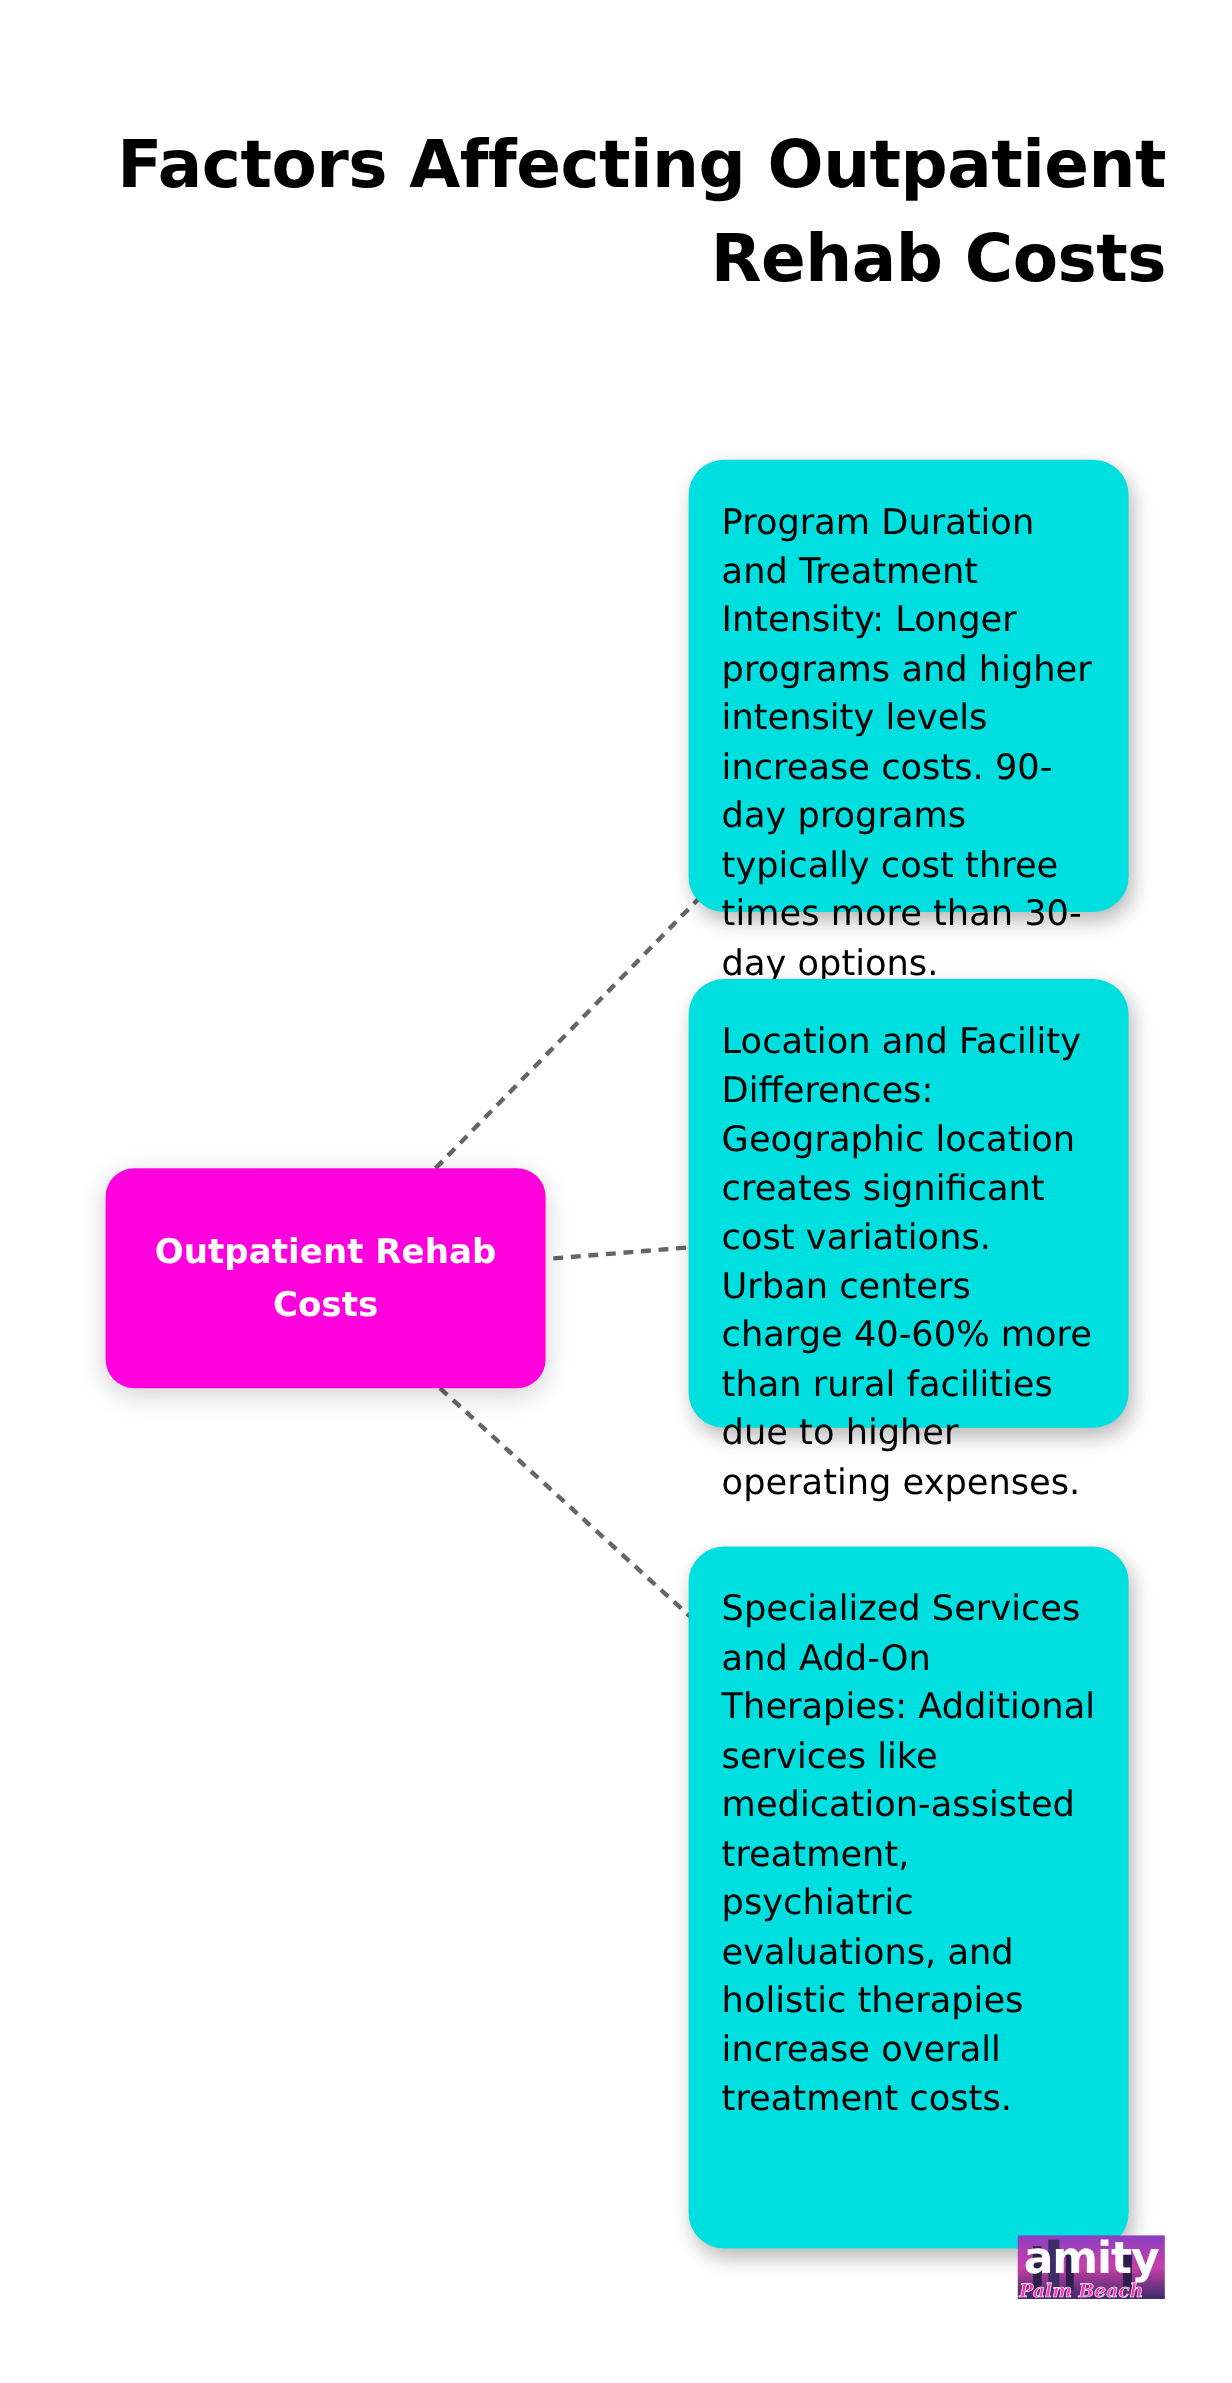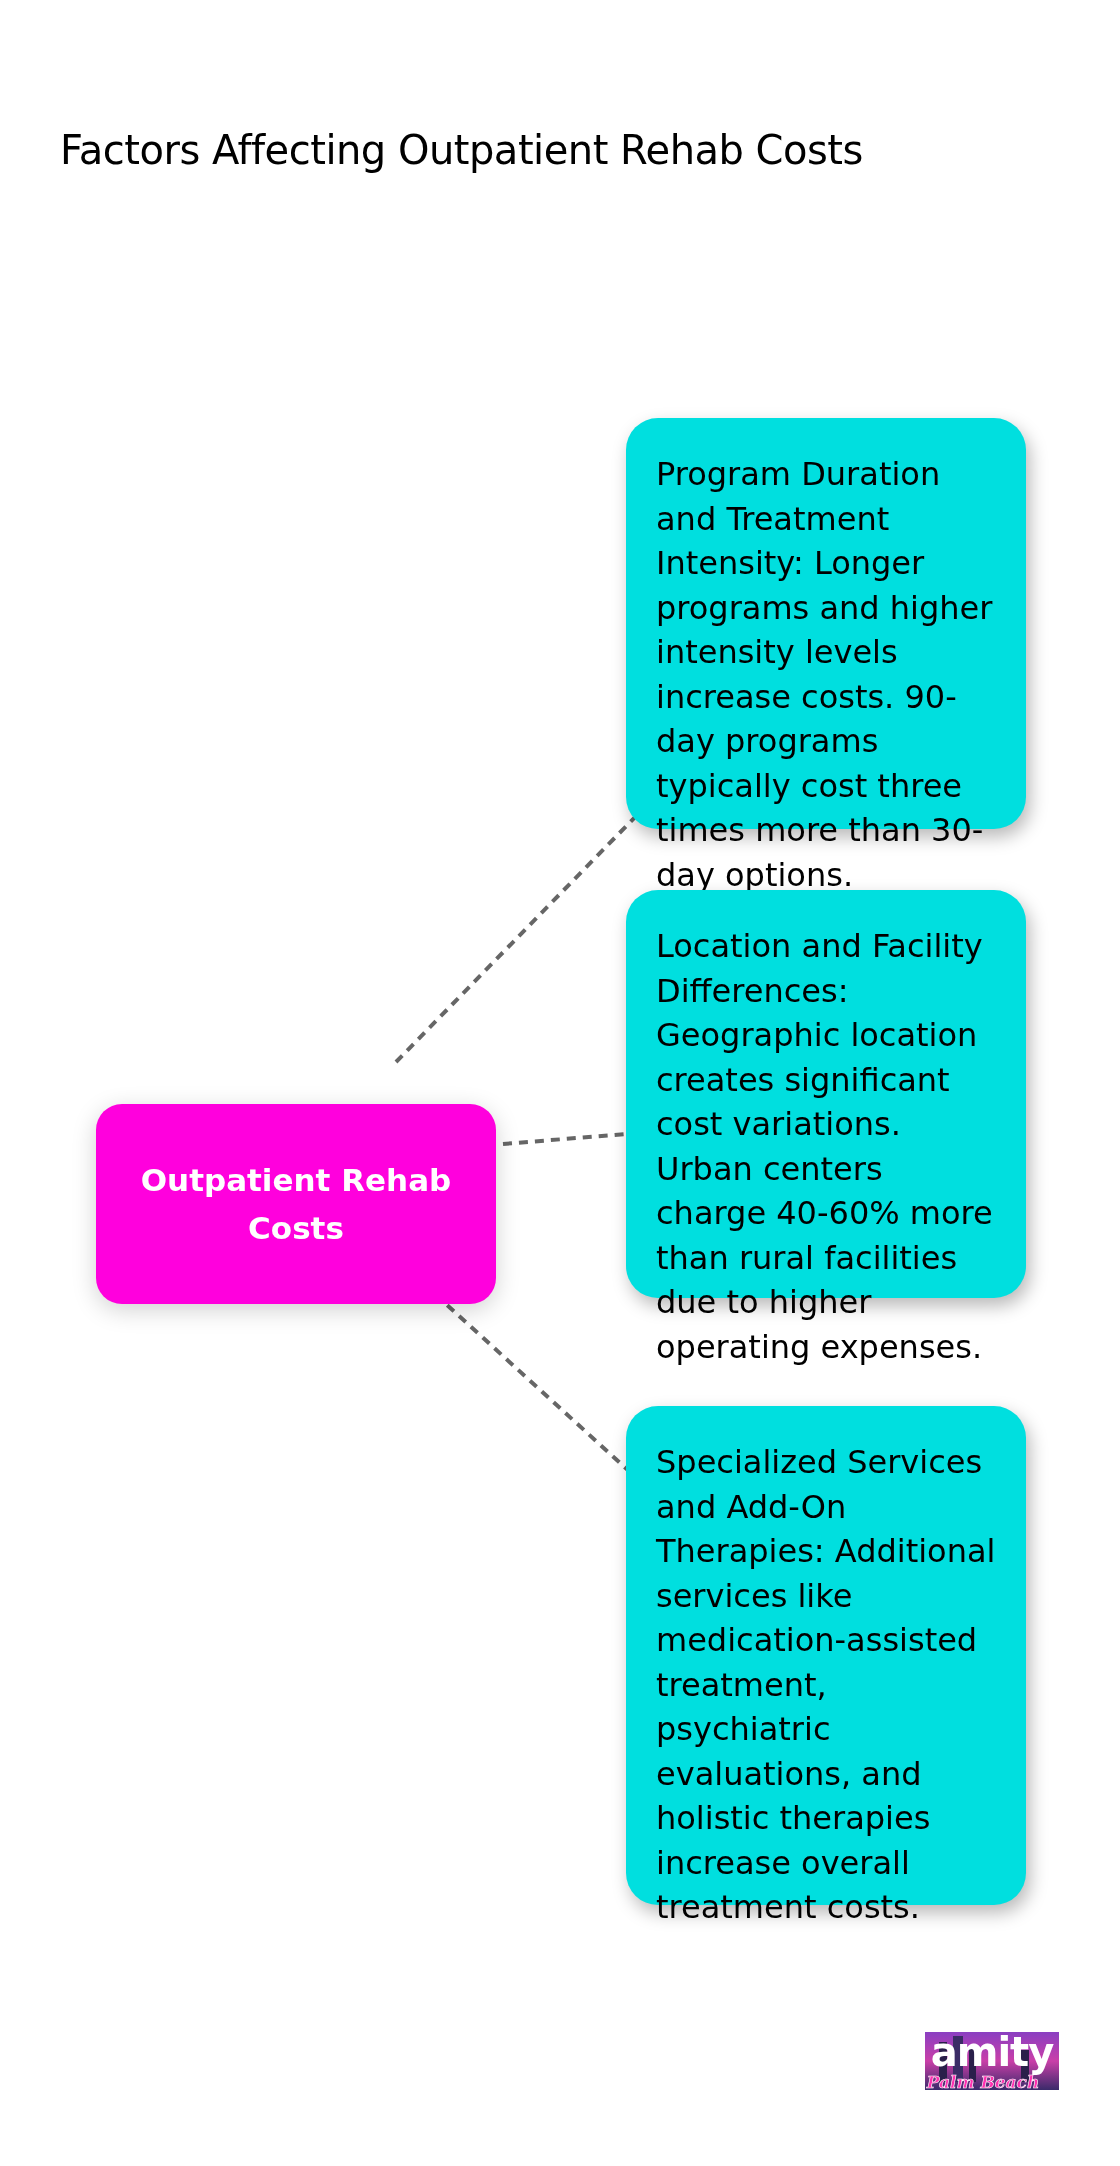--- a/index.html
+++ b/index.html
@@ -1,43 +1,43 @@
 <!DOCTYPE html>
 <html><head>
   <meta charset="utf-8">
   <style>
     html, body { margin: 0; padding: 0; }
     body {
       width: 1120px; height: 2166px; background: #ffffff; position: relative; overflow: hidden;
       font-family: "DejaVu Sans", "Liberation Sans", sans-serif; color: #000;
     }
     .title {
-      position: absolute; left: 60px; top: 108px; width: 1000px; text-align: left;
-      font-family: "DejaVu Sans", sans-serif; font-weight: normal; font-size: 40px; line-height: 85px;
+      position: absolute; left: 60px; top: 108px; width: 1000px; text-align: right;
+      font-family: "DejaVu Sans", sans-serif; font-weight: bold; font-size: 60px; line-height: 85px;
       letter-spacing: -0.5px; margin: 0;
     }
     svg.connectors { position: absolute; left: 0; top: 0; width: 1120px; height: 2166px; }
     .center-node {
       position: absolute; left: 96px; top: 1062px; width: 400px; height: 200px;
       background: #ff00dd; border-radius: 26px;
       box-shadow: 0 6px 24px rgba(0,0,0,0.18);
       display: flex; align-items: center; justify-content: center; text-align: center;
       color: #ffffff; font-weight: bold; font-size: 31px; line-height: 48px;
-      padding: 0 34px; box-sizing: border-box; margin-top: 42px;
+      padding: 0 34px; box-sizing: border-box;
     }
     .factor {
       position: absolute; left: 626px; width: 400px;
       background: #00dfdf; border-radius: 32px;
       box-shadow: 4px 8px 18px rgba(0,0,0,0.28);
       box-sizing: border-box; padding: 34px 26px 28px 30px;
       font-size: 32px; line-height: 44.5px; color: #000;
     }
     #factor-1 { top: 418px; height: 411px; }
     #factor-2 { top: 890px; height: 408px; }
-    #factor-3 { top: 1406px; height: 499px; }
+    #factor-3 { top: 1406px; height: 638px; }
     .logo {
       position: absolute; left: 925px; top: 2032px; width: 134px; height: 68px;
     }
   </style>
 </head>
 <body>
 
 <h1 class="title">Factors Affecting Outpatient Rehab Costs</h1>
 
 <svg class="connectors" xmlns="http://www.w3.org/2000/svg">

